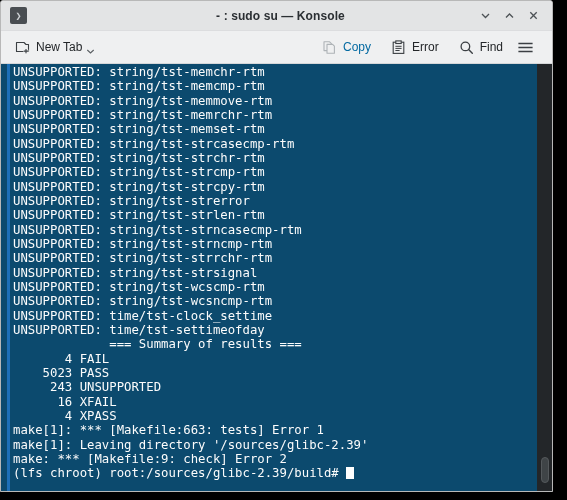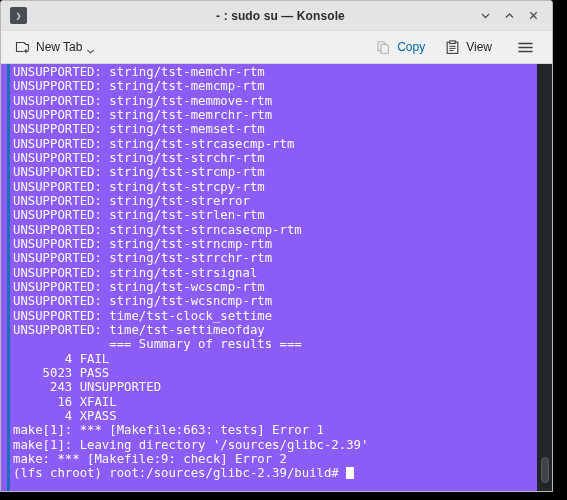--- a/index.html
+++ b/index.html
@@ -119,21 +119,21 @@
     padding-bottom: 1px;
   }
   .tb-gap { width: 11px; }
   .tb-spacer { flex: 1 1 auto; }
   .tb-hamb { padding: 0 4px; margin-left: 6px; }
 
   
   .term-wrap {
     flex: 1 1 auto;
     position: relative;
-    background: #8b5cf6;
+    background: #0c4a6e;
     overflow: hidden;
     display: flex;
   }
   .focus-stripe {
     position: absolute;
     left: 6px;
     top: 0;
     bottom: 0;
     width: 3px;
     background: #1d6fb8;
@@ -241,25 +241,34 @@
     <div class="tb-gap"></div>
 
     <div class="tb-item">
       <span class="tb-ico">
         <svg width="15" height="15" viewBox="0 0 15 15">
           <rect x="2.2" y="2.2" width="10.6" height="11.2" fill="none" stroke="#3b3f43" stroke-width="1.1"></rect>
           <rect x="4.8" y="0.9" width="5.4" height="2.6" fill="#eff0f1" stroke="#3b3f43" stroke-width="1.1"></rect>
           <path d="M4.4 6.3 H10.6 M4.4 8.4 H10.6 M4.4 10.5 H8.6" stroke="#3b3f43" stroke-width="1"></path>
         </svg>
       </span>
-      <span class="tb-label">View</span>
+      <span class="tb-label">Error</span>
     </div>
 
     <div class="tb-gap"></div>
 
+    <div class="tb-item">
+      <span class="tb-ico">
+        <svg width="15" height="15" viewBox="0 0 15 15">
+          <circle cx="6.4" cy="6.4" r="4.3" fill="none" stroke="#3b3f43" stroke-width="1.3"></circle>
+          <path d="M9.6 9.6 L13.3 13.3" stroke="#3b3f43" stroke-width="1.4" stroke-linecap="round"></path>
+        </svg>
+      </span>
+      <span class="tb-label">Find</span>
+    </div>
 
     <div class="tb-item tb-hamb">
       <span class="tb-ico">
         <svg width="17" height="15" viewBox="0 0 17 15">
           <path d="M1.4 3.6 H15.6 M1.4 7.5 H15.6 M1.4 11.4 H15.6" stroke="#3b3f43" stroke-width="1.5"></path>
         </svg>
       </span>
     </div>
 
   </div>

